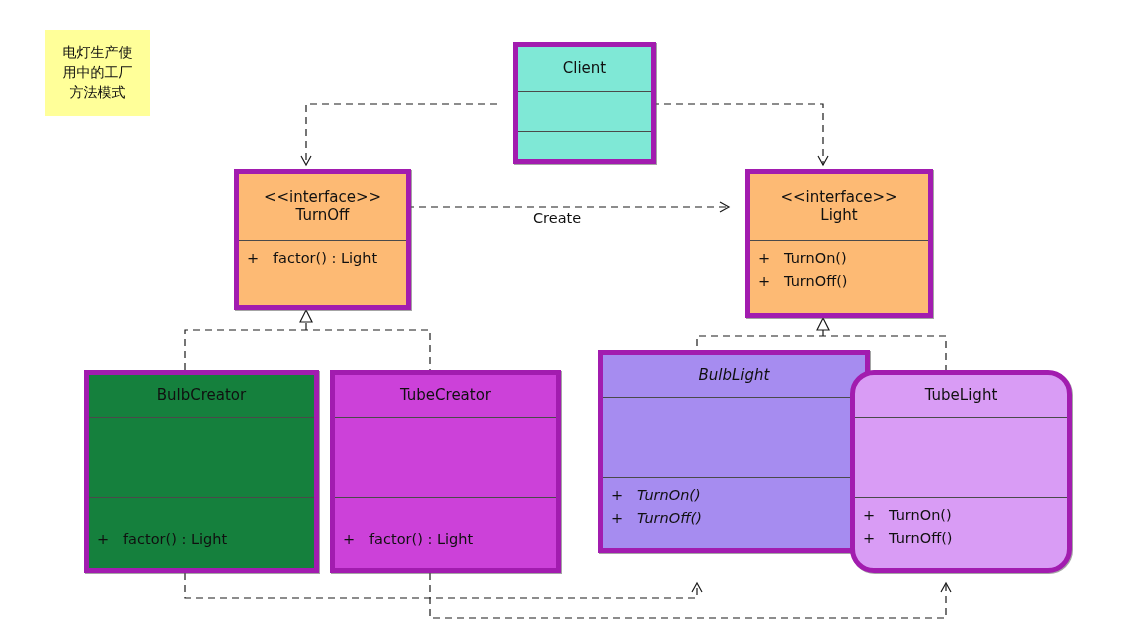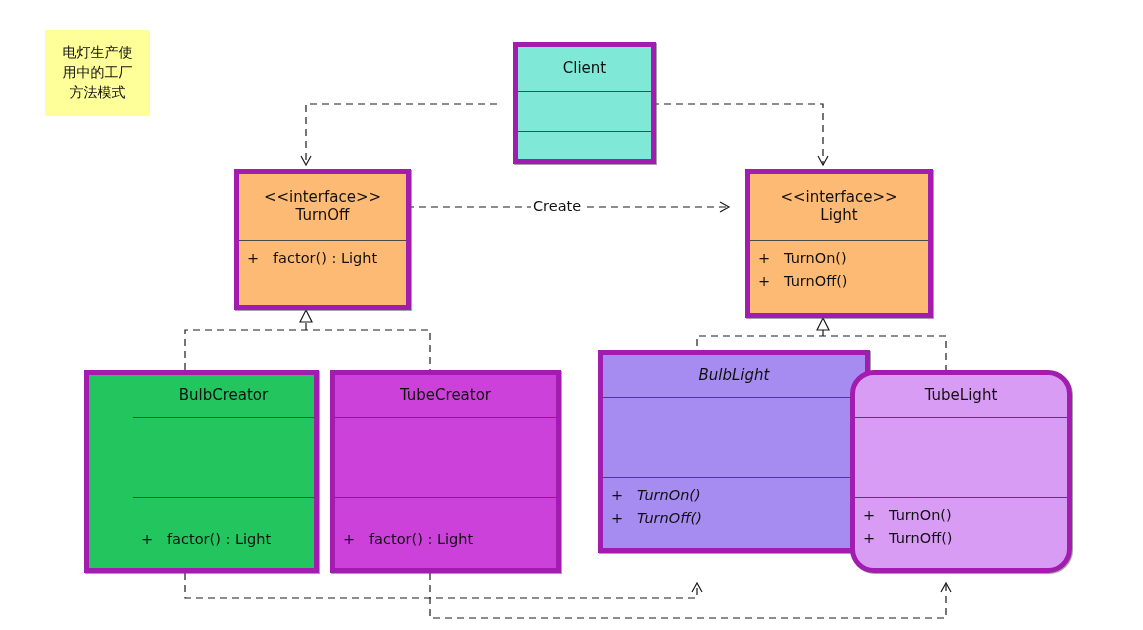--- a/index.html
+++ b/index.html
@@ -68,21 +68,21 @@
     padding-left: 8px;
     box-sizing: border-box;
     flex: 0 0 auto;
   }
   .msig { flex: 1 1 auto; }
   .ops-comp { padding-top: 6px; }
 
   
   .client   { background: #7fe8d6; }
   .iface    { background: #fdba74; }
-  .bulbcr   { background: #22c55e; padding-left: 44px; }
+  .bulbcr   { background: #15803d; }
   .tubecr   { background: #cc41d9; }
   .bulbli   { background: #a68cf0; }
   .tubeli   { background: #d99cf5; border-radius: 24px; }
 
   .note {
     position: absolute;
     box-sizing: border-box;
     background: #ffff99;
     color: #101010;
     font-size: 14px;
@@ -243,17 +243,17 @@
         <span class="vis">+</span>
         <span class="msig">TurnOn()</span>
       </div>
       <div class="member">
         <span class="vis">+</span>
         <span class="msig">TurnOff()</span>
       </div>
     </div>
   </div>
 
-  <div class="edge-label" style="left:531px; top:198px;">
+  <div class="edge-label" style="left:531px; top:210px;">
     <span>Create</span>
   </div>
 
 </div>
 
 </body></html>

